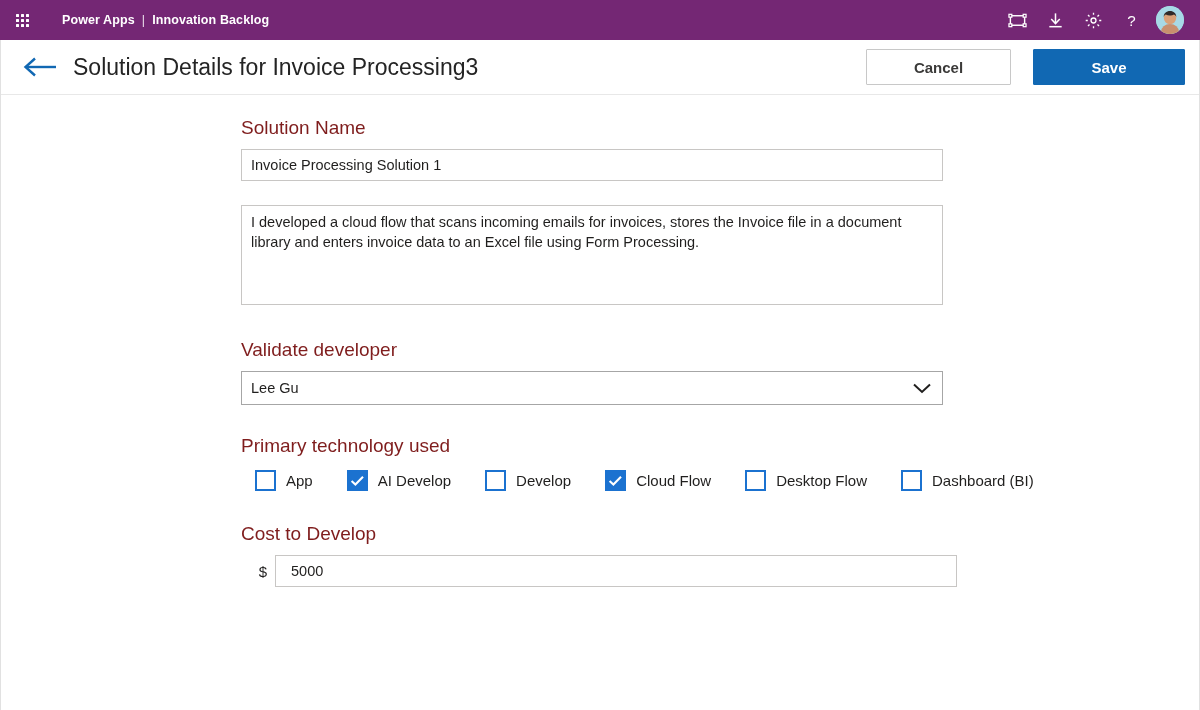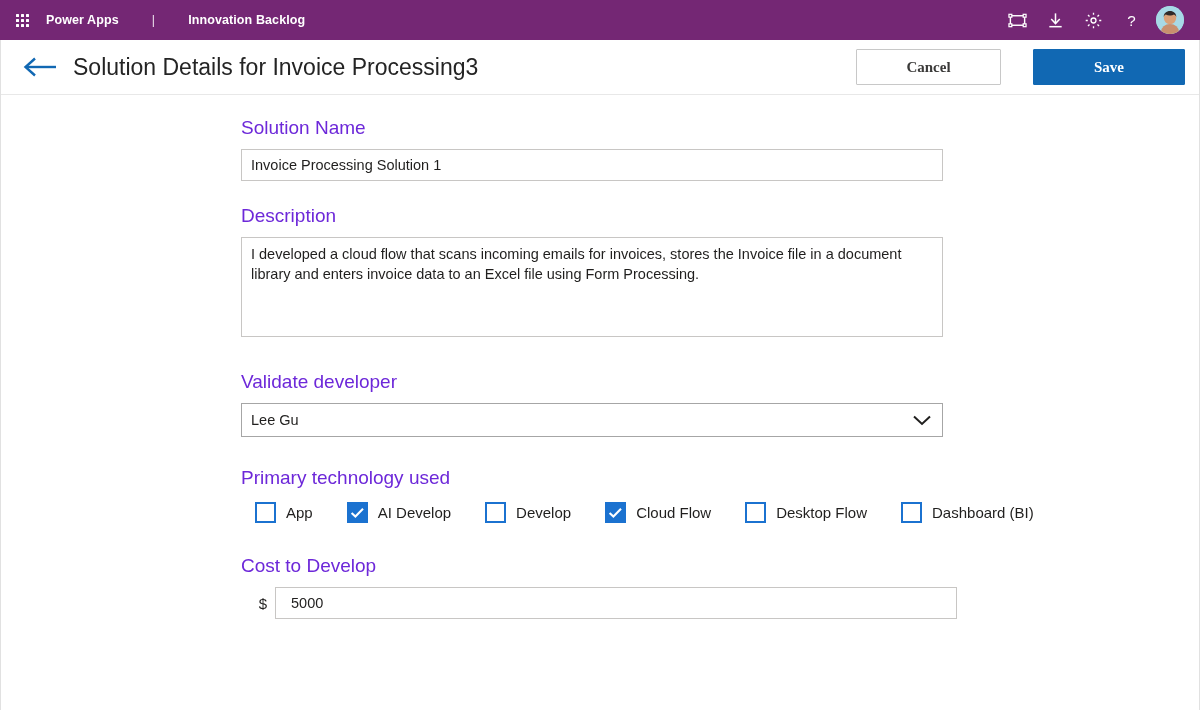--- a/index.html
+++ b/index.html
@@ -35,26 +35,25 @@
     display: grid;
     grid-template-columns: repeat(3, 3px);
     grid-template-rows: repeat(3, 3px);
     gap: 2px;
   }
   .waffle-grid i { background: #ffffff; display: block; width: 3px; height: 3px; border-radius: 0.5px; }
 
   .suite-brand {
     display: flex;
     align-items: center;
-    margin-left: 10px;
+    margin-left: 26px;
     font-size: 12.5px;
     font-weight: bold;
     letter-spacing: 0.1px;
     white-space: nowrap;
-    gap: 26px;
   }
   .suite-brand .sep {
     margin: 0 7px;
     font-weight: normal;
     opacity: 0.85;
   }
 
   .suite-right {
     margin-left: auto;
     display: flex;
@@ -115,22 +114,21 @@
     font-size: 23px;
     color: #242424;
     font-weight: normal;
     margin-left: 12px;
     white-space: nowrap;
   }
   .cmd-actions {
     margin-left: auto;
     display: flex;
     align-items: flex-start;
-    gap: 32px;
-    font-family: Liberation Serif, serif;
+    gap: 22px;
   }
   .btn {
     height: 36px;
     min-width: 145px;
     font-size: 15px;
     font-weight: bold;
     display: flex;
     align-items: center;
     justify-content: center;
     cursor: pointer;
@@ -151,21 +149,21 @@
   
   .form-area {
     padding: 22px 0 0 0;
   }
   .field {
     width: 706px;
     margin-left: 240px;
   }
   .field-label {
     font-size: 19px;
-    color: #6d28d9;
+    color: #7f1d1d;
     margin-bottom: 10px;
     white-space: nowrap;
   }
   .text-input {
     width: 702px;
     height: 32px;
     border: 1px solid #c8c6c4;
     background: #ffffff;
     font-size: 14.5px;
     color: #201f1e;
@@ -368,21 +366,20 @@
   <div class="form-area">
 
     <div class="field">
       <div class="field-label">Solution Name</div>
       <div class="text-input">Invoice Processing Solution 1</div>
     </div>
 
     <div class="gap-sm"></div>
 
     <div class="field">
-      <div class="field-label">Description</div>
       <textarea class="textarea-input" placeholder="Description" style="">I developed a cloud flow that scans incoming emails for invoices, stores the Invoice file in a document library and enters invoice data to an Excel file using Form Processing.</textarea>
     </div>
 
     <div class="gap-md"></div>
 
     <div class="field">
       <div class="field-label">Validate developer</div>
       <div class="dropdown">
         <span class="dropdown-value">Lee Gu</span>
         <span class="chev">

